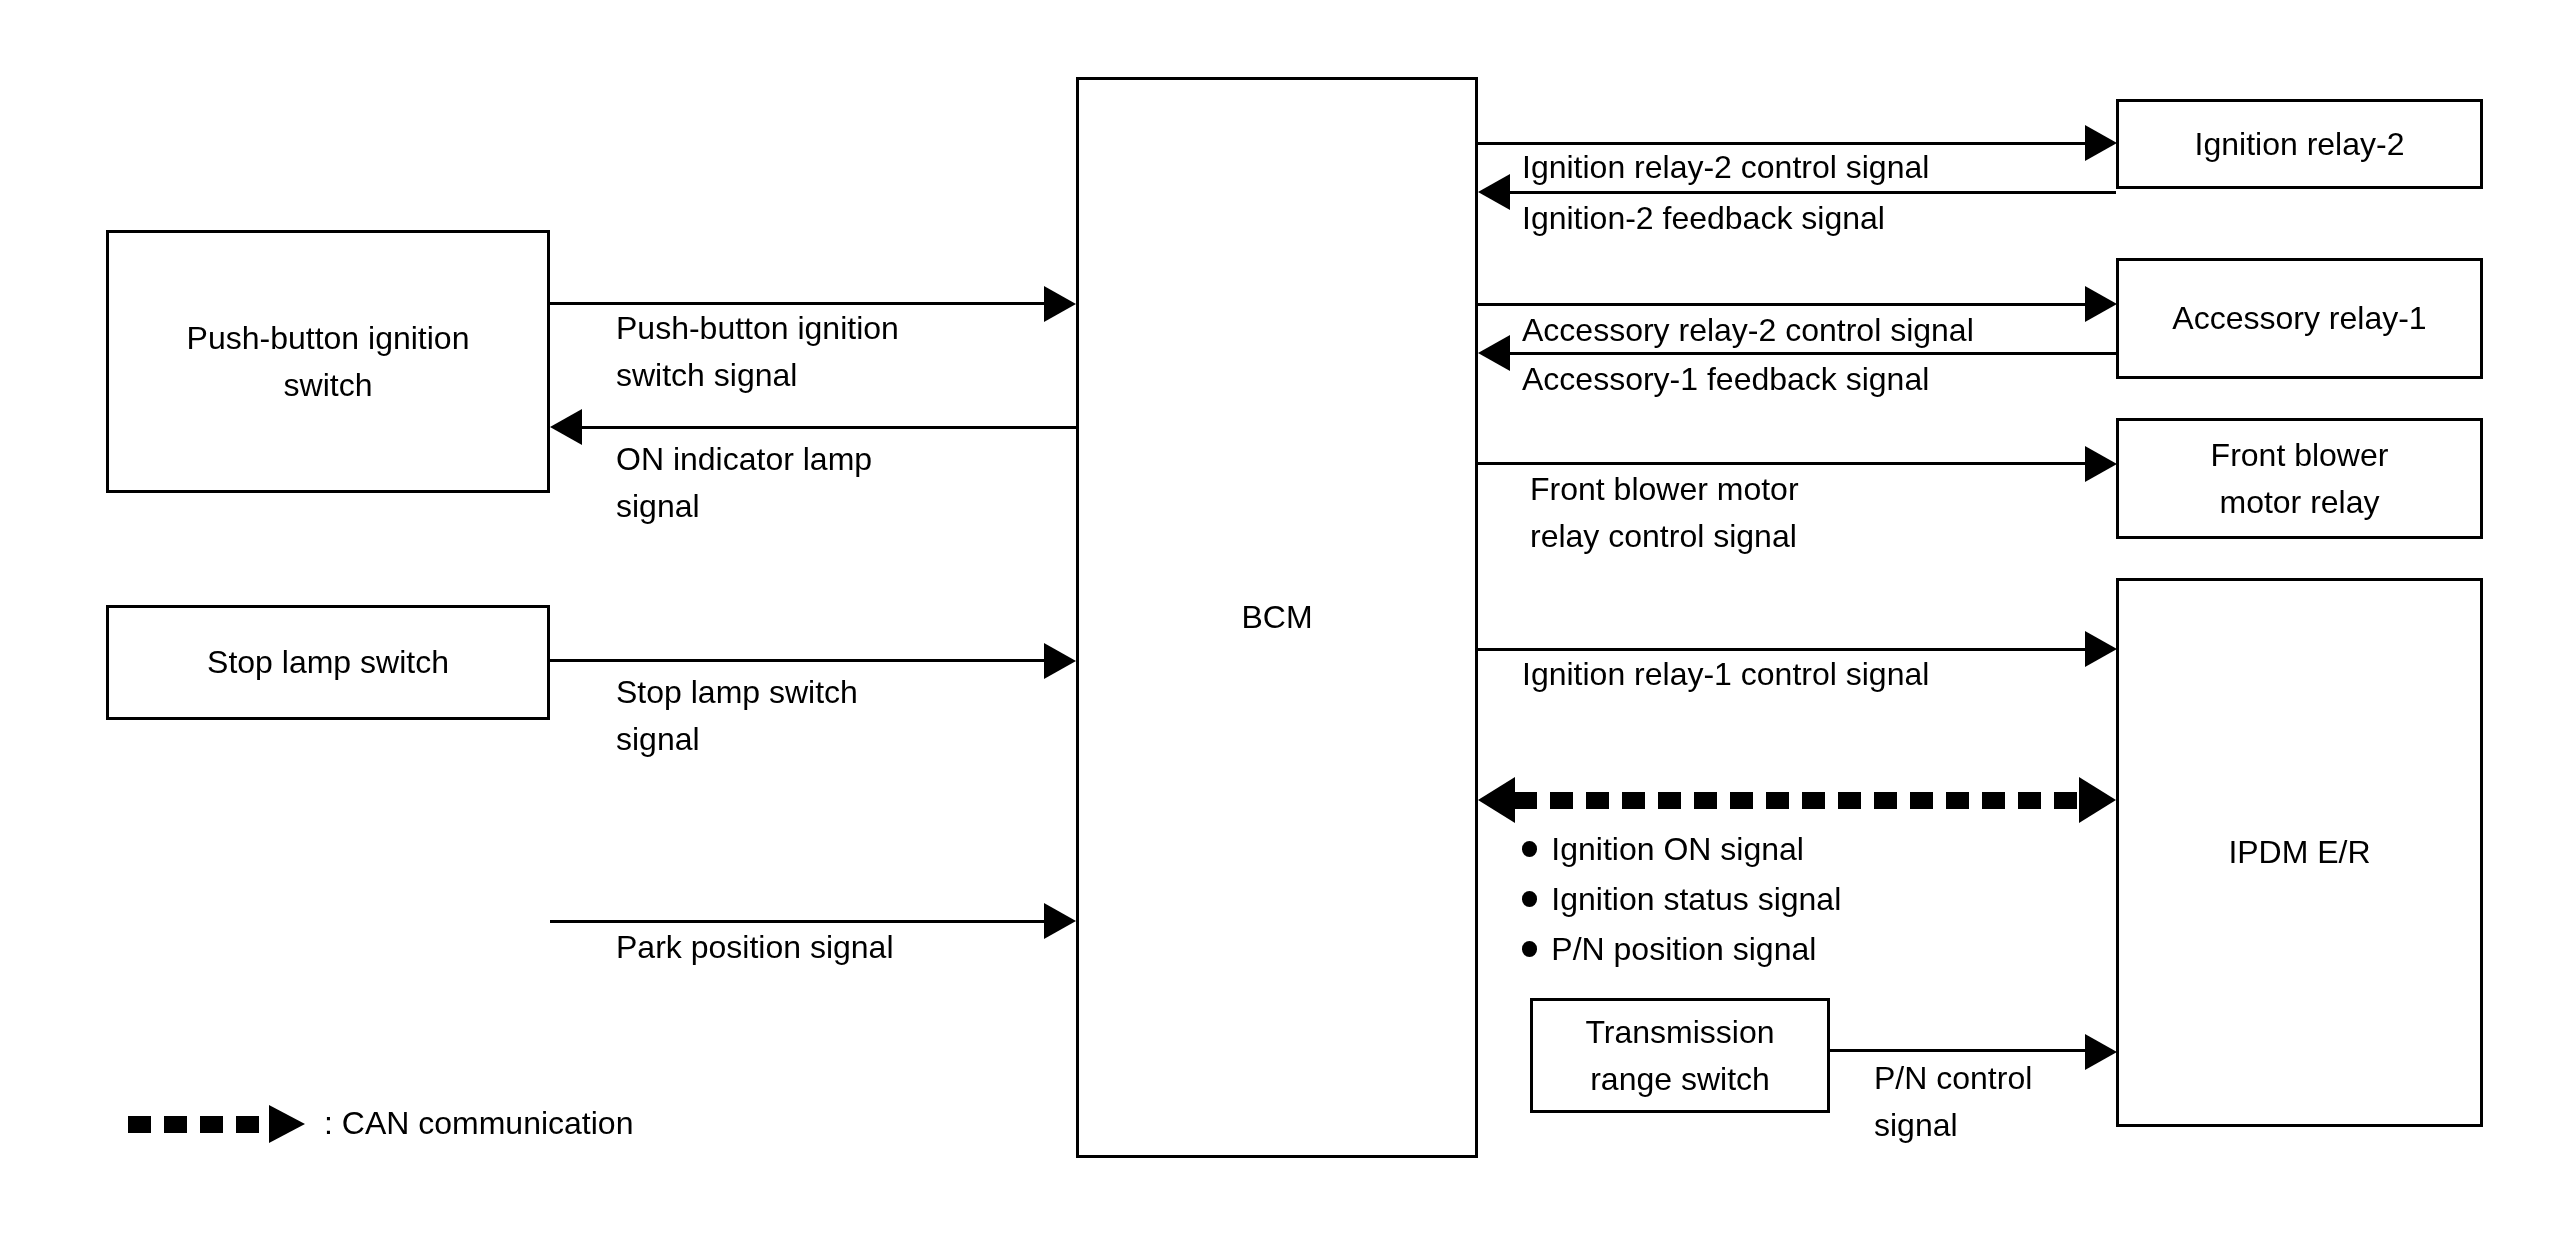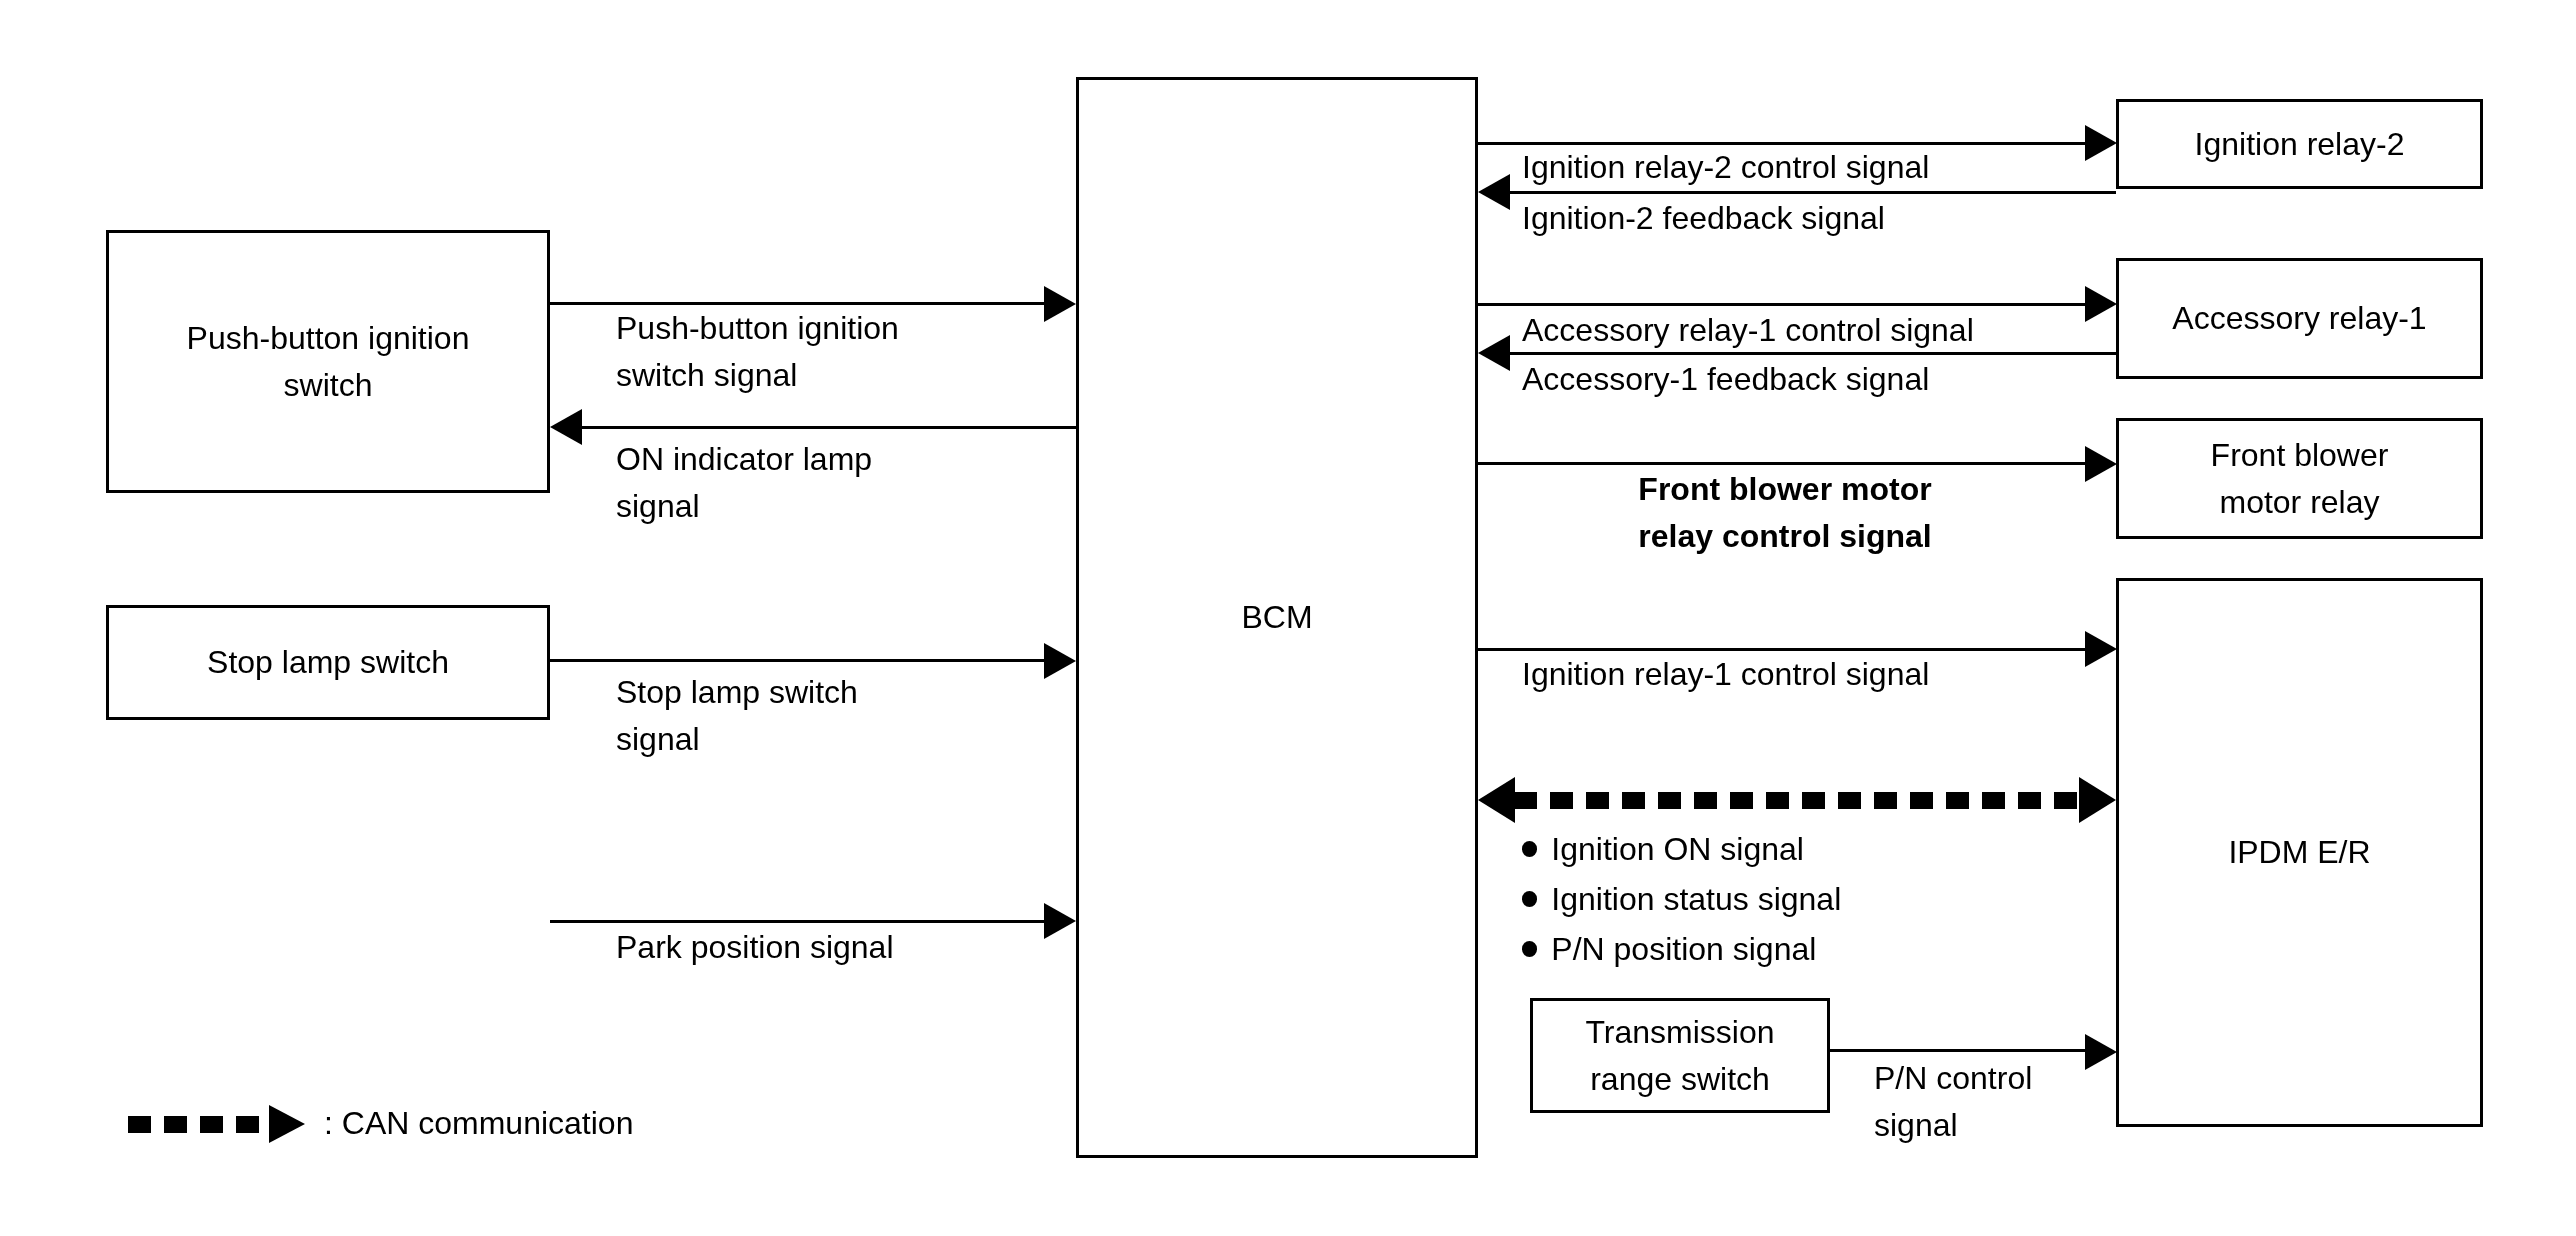--- a/index.html
+++ b/index.html
@@ -7,21 +7,21 @@
     position:relative;width:2576px;height:1236px;background:#ffffff;
     font-family:"Liberation Sans","DejaVu Sans",sans-serif;
     font-size:32px;line-height:47px;color:#000;
   }
   .box{
     position:absolute;border:3.2px solid #000;box-sizing:border-box;background:#fff;
     display:flex;align-items:center;justify-content:center;
   }
   .box .box-label{white-space:pre-line;text-align:center;}
   .lbl{position:absolute;white-space:pre-line;}
-  .lbl.center{text-align:center;font-weight:bold;}
+  .lbl.center{}
   .hline{position:absolute;height:3.2px;background:#000;}
   .ah{position:absolute;width:0;height:0;border-top:18px solid transparent;border-bottom:18px solid transparent;}
   .ah.r{border-left:32px solid #000;}
   .ah.l{border-right:32px solid #000;}
   .can-band{position:absolute;height:16.6px;background:repeating-linear-gradient(90deg,#000 0 23px,#fff 23px 36px);}
   .can-ah{position:absolute;width:0;height:0;border-top:23px solid transparent;border-bottom:23px solid transparent;}
   .can-ah.r{border-left:37px solid #000;}
   .can-ah.l{border-right:37px solid #000;}
   .leg-ah{position:absolute;width:0;height:0;border-top:19px solid transparent;border-bottom:19px solid transparent;border-left:36px solid #000;}
   .bullet-row{position:absolute;display:flex;align-items:center;height:50px;}
@@ -132,21 +132,21 @@
   <div class="lbl" style="left:616px;top:305px;">Push-button ignition
 switch signal</div>
   <div class="lbl" style="left:616px;top:436px;">ON indicator lamp
 signal</div>
   <div class="lbl" style="left:616px;top:669px;">Stop lamp switch
 signal</div>
   <div class="lbl" style="left:616px;top:924px;">Park position signal</div>
 
   <div class="lbl" style="left:1522px;top:144px;">Ignition relay-2 control signal</div>
   <div class="lbl" style="left:1522px;top:195px;">Ignition-2 feedback signal</div>
-  <div class="lbl" style="left:1522px;top:307px;">Accessory relay-1 control signal</div>
+  <div class="lbl" style="left:1522px;top:307px;">Accessory relay-2 control signal</div>
   <div class="lbl" style="left:1522px;top:356px;">Accessory-1 feedback signal</div>
   <div class="lbl center" style="left:1530px;top:466px;width:510px;">Front blower motor
 relay control signal</div>
   <div class="lbl" style="left:1522px;top:651px;">Ignition relay-1 control signal</div>
   <div class="lbl" style="left:1874px;top:1055px;">P/N control
 signal</div>
 
   <div class="bullet-row" style="left:1522px;top:824px;">
     <span class="dot"></span>
     <span>Ignition ON signal</span>

